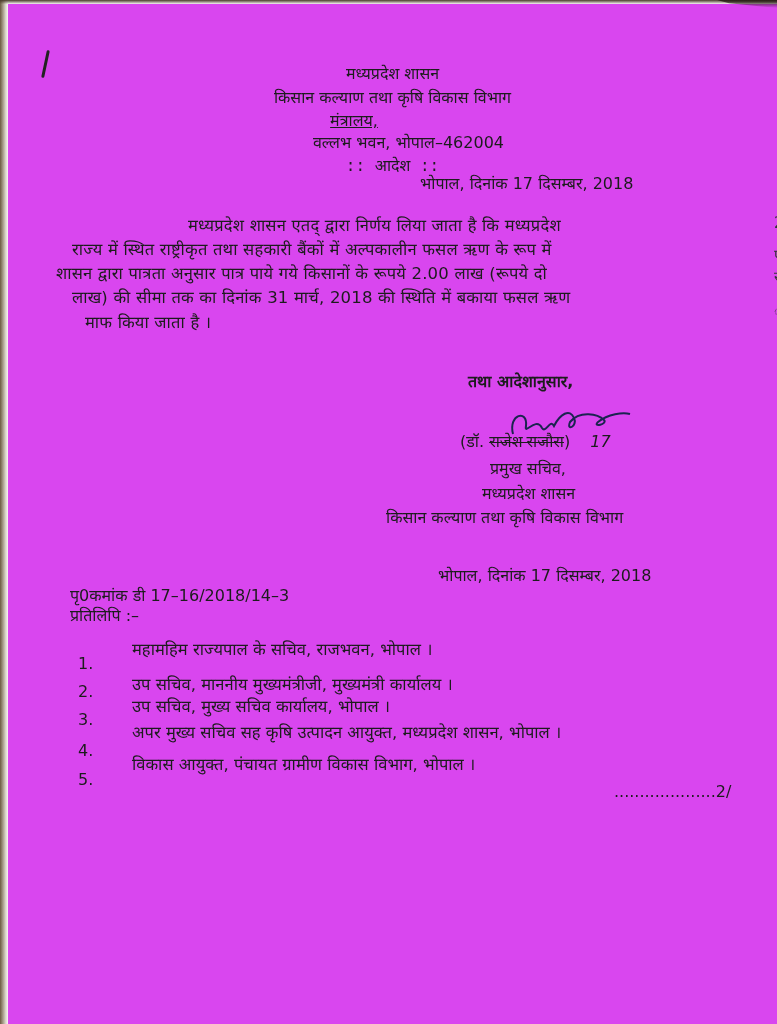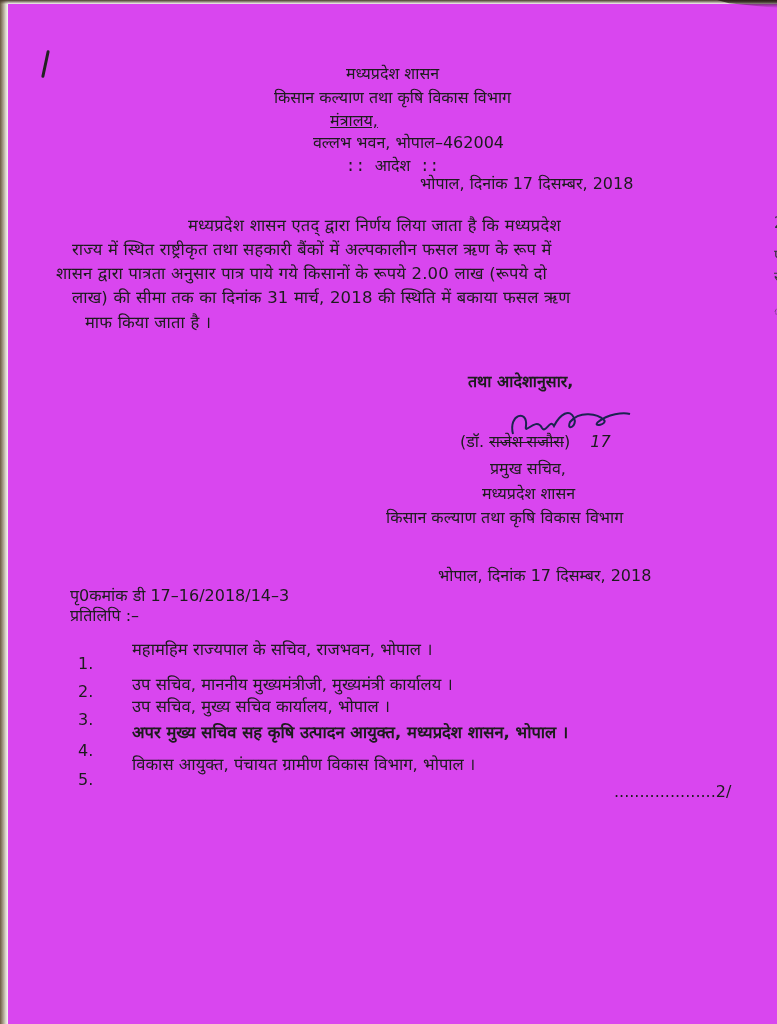--- a/index.html
+++ b/index.html
@@ -88,21 +88,21 @@
     <div>
       <span class="list-num" style="top:678px;">2.</span>
       <span class="list-text" style="top:662px;margin-top:6px;">उप सचिव, माननीय मुख्यमंत्रीजी, मुख्यमंत्री कार्यालय ।</span>
     </div>
     <div>
       <span class="list-num" style="top:706px;">3.</span>
       <span class="list-text" style="top:690px;">उप सचिव, मुख्य सचिव कार्यालय, भोपाल ।</span>
     </div>
     <div>
       <span class="list-num" style="top:737px;">4.</span>
-      <span class="list-text" style="top:716px;font-weight:bold;">अपर मुख्य सचिव सह कृषि उत्पादन आयुक्त, मध्यप्रदेश शासन, भोपाल ।</span>
+      <span class="list-text" style="top:716px;">अपर मुख्य सचिव सह कृषि उत्पादन आयुक्त, मध्यप्रदेश शासन, भोपाल ।</span>
     </div>
     <div>
       <span class="list-num" style="top:766px;">5.</span>
       <span class="list-text" style="top:748px;">विकास आयुक्त, पंचायत ग्रामीण विकास विभाग, भोपाल ।</span>
     </div>
   </div>
 
   <div class="abs" style="left:606px; top:778px;">....................2/</div>
 
   <div class="edge-glyph" style="top:210px;">2</div>

